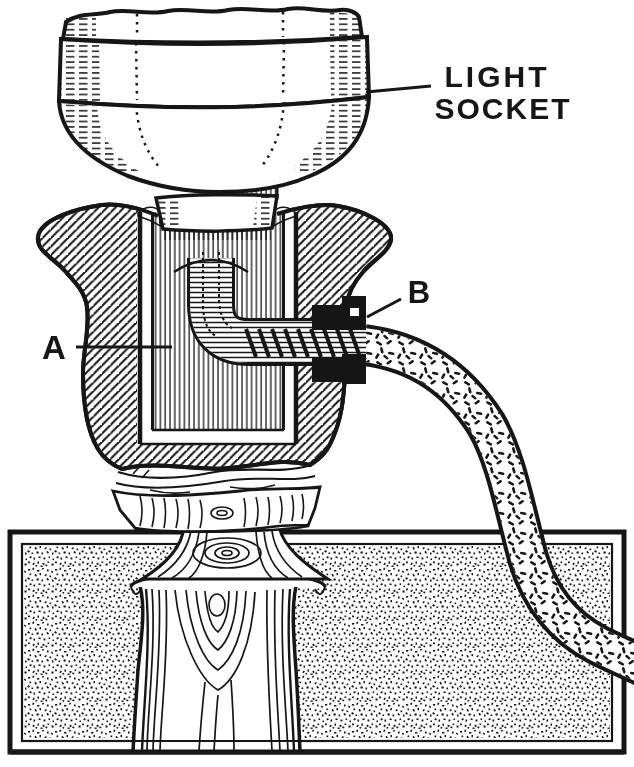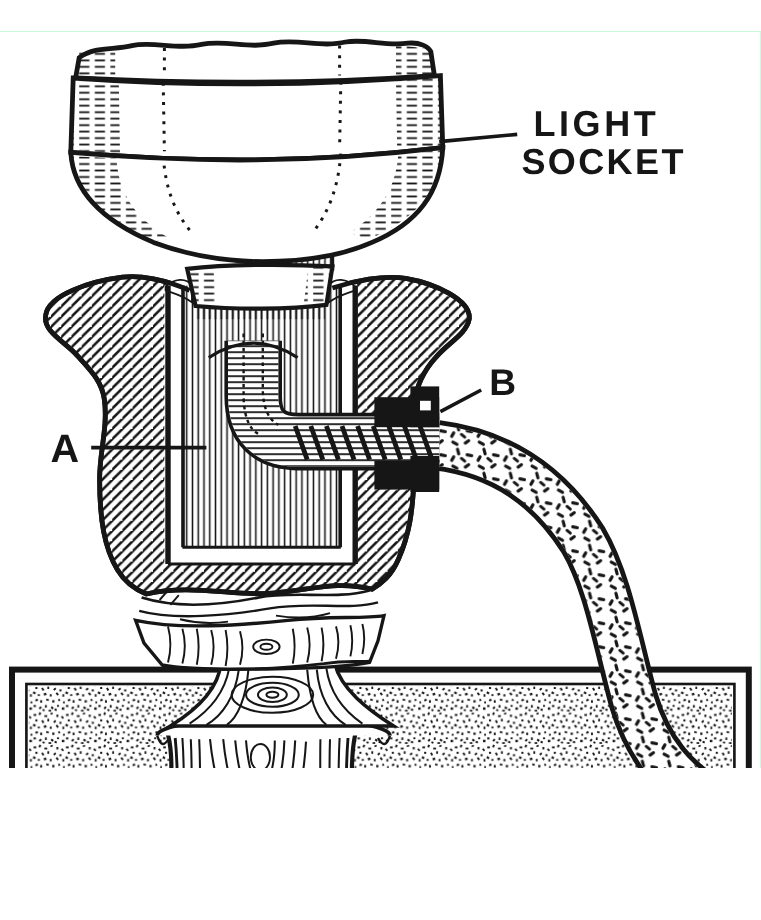--- a/index.html
+++ b/index.html
@@ -1,16 +1,16 @@
 <!DOCTYPE html>
 <html><head>
 <meta charset="utf-8">
 <style>
   html,body{margin:0;padding:0;background:#ffffff;}
-  .stage{width:634px;height:614px;position:relative;background:#86efac;overflow:hidden;margin-top:26px;}
+  .stage{width:634px;height:767px;position:relative;background:#c2410c;overflow:hidden;}
   svg{display:block;}
   text{font-family:"Liberation Sans","DejaVu Sans",sans-serif;font-weight:bold;fill:#161616;}
 </style>
 </head>
 <body>
 
 <div class="stage">
 <svg width="634" height="767" viewBox="0 0 634 767">
   <defs>
     <pattern id="hatch" width="8.5" height="8.5" patternUnits="userSpaceOnUse">

